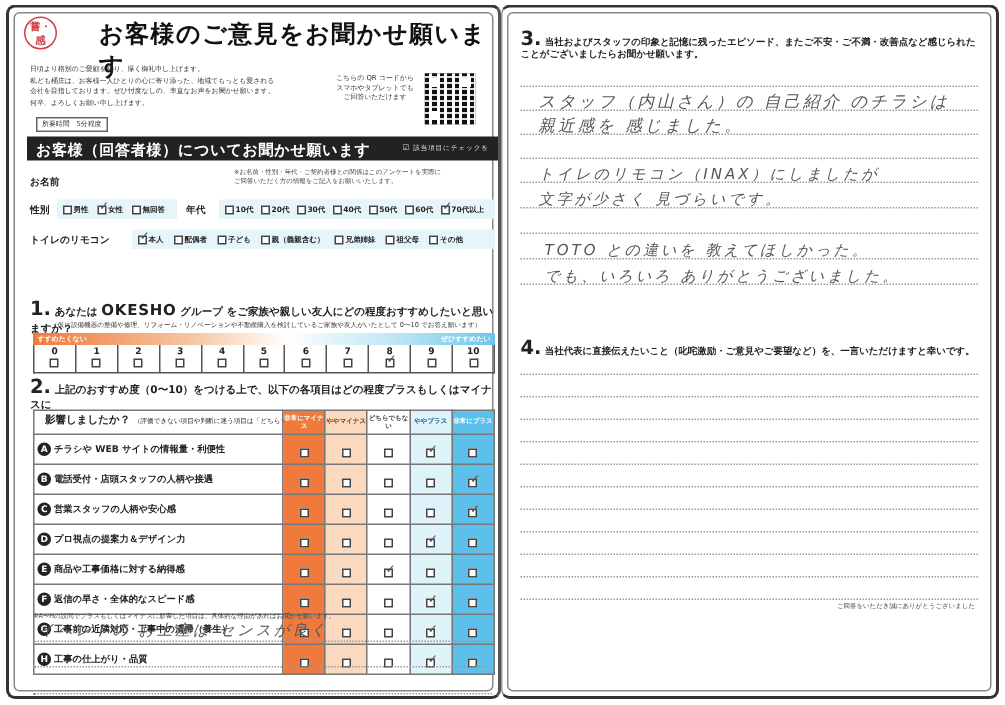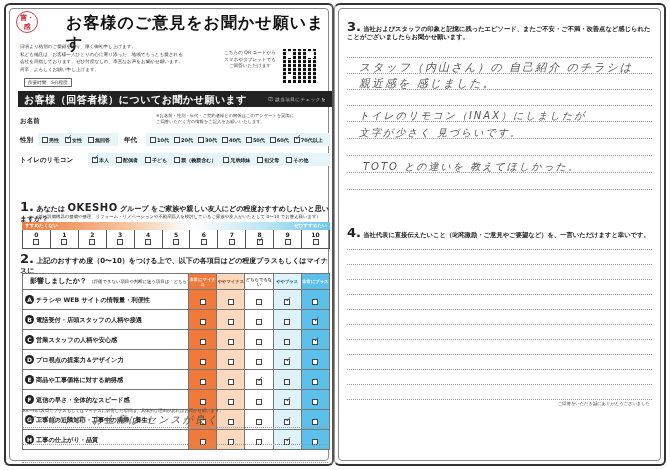--- a/index.html
+++ b/index.html
@@ -332,20 +332,21 @@
     <div class="ln" style="top:133px;"></div>
     <div class="ln" style="top:150px;"></div>
     <div class="ln" style="top:167px;"></div>
     <div class="ln" style="top:184px;"></div>
   </div>
   <div class="hand" style="left:24px; top:55px; font-size:11px;">スタッフ（内山さん）の 自己紹介 のチラシは</div>
   <div class="hand" style="left:24px; top:71px; font-size:11px;">親近感を 感じました。</div>
   <div class="hand" style="left:24px; top:104px; font-size:10px;text-align:center;">トイレのリモコン（INAX）にしましたが</div>
   <div class="hand" style="left:24px; top:121px; font-size:10px;">文字が少さく 見づらいです。</div>
   <div class="hand" style="left:28px; top:155px; font-size:10px;">TOTO との違いを 教えてほしかった。</div>
+  <div class="hand" style="left:28px; top:172px; font-size:10px;">でも、いろいろ ありがとうございました。</div>
 
   <div class="abs q4-title">
     <span class="qnum">4.</span>
     <span>当社代表に直接伝えたいこと（叱咤激励・ご意見やご要望など）を、一言いただけますと幸いです。</span>
   </div>
   <div class="lines" style="left:12px; top:230px; width:305px; height:165px;">
     <div class="ln" style="top:14px;"></div>
     <div class="ln" style="top:29px;"></div>
     <div class="ln" style="top:44px;"></div>
     <div class="ln" style="top:59px;"></div>

